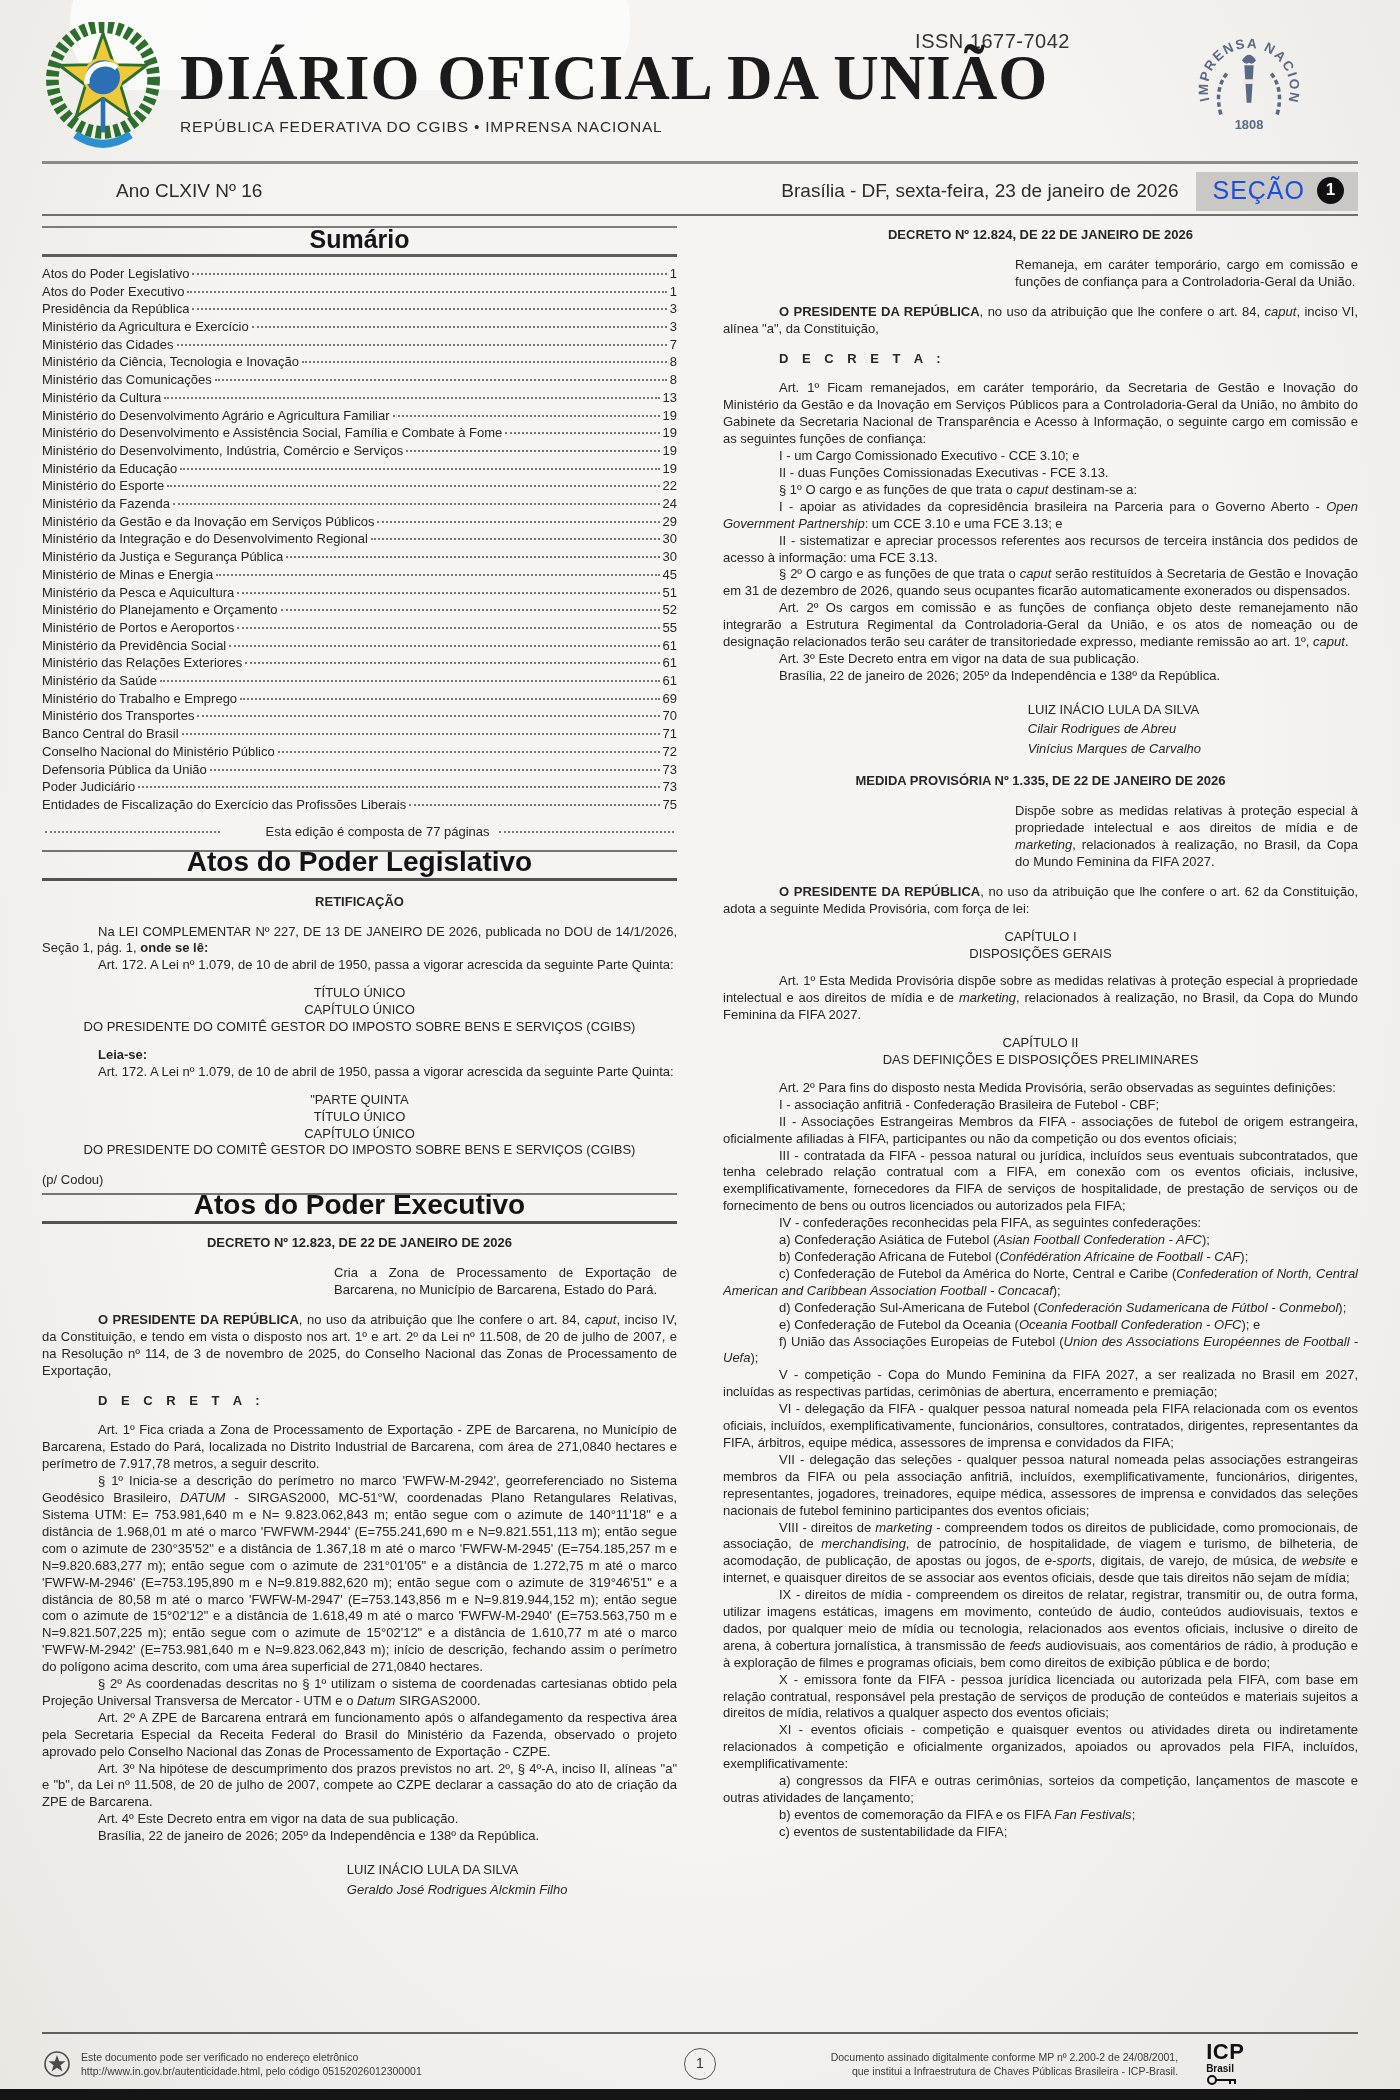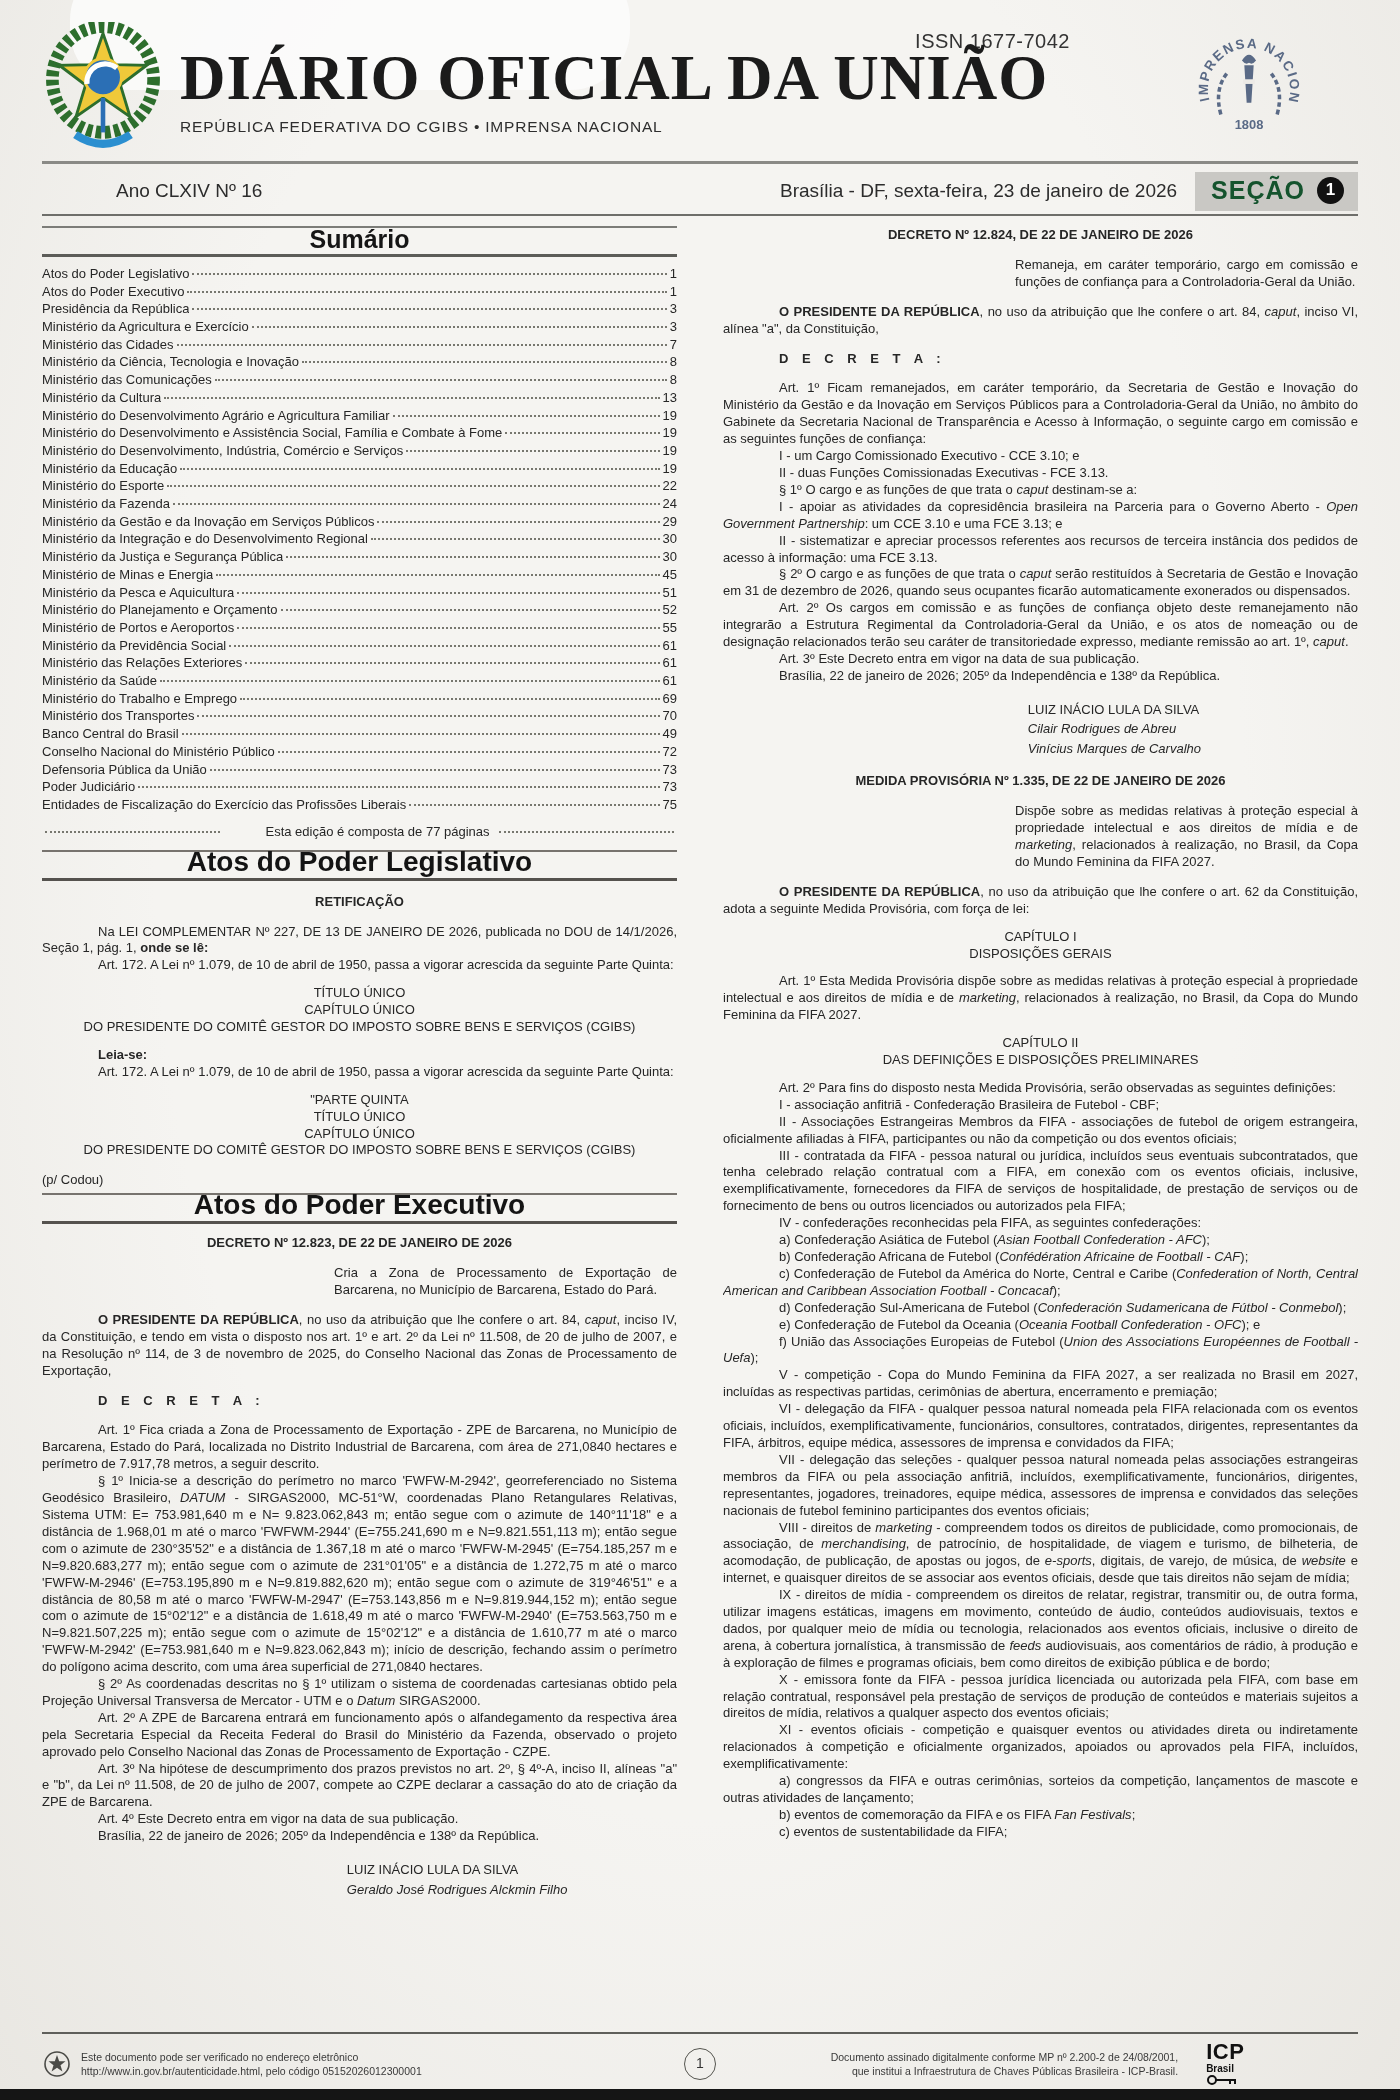--- a/index.html
+++ b/index.html
@@ -14,21 +14,21 @@
   .issn{position:absolute;right:330px;top:30px;font-size:20px;letter-spacing:.5px;color:#333;}
   .mast-center{position:absolute;left:180px;top:42px;width:1020px;}
   .mast-title{font-family:"Liberation Serif","DejaVu Serif",serif;font-weight:700;font-size:63px;letter-spacing:1px;color:#1b1b1b;white-space:nowrap;}
   .mast-sub{font-size:15.5px;letter-spacing:.8px;margin-top:3px;color:#2e2e2e;}
   .seal{position:absolute;right:92px;top:30px;width:118px;height:122px;}
   .rule-heavy{position:absolute;left:42px;right:42px;top:161px;height:3px;background:#8a8a86;}
   .inforow{position:absolute;left:42px;right:42px;top:170px;height:42px;display:flex;align-items:center;font-size:19px;color:#2c2c2c;}
   .ano{margin-left:74px;}
   .dateline{margin-left:auto;margin-right:18px;}
   .badge{display:flex;align-items:center;gap:12px;background:#c9c8c4;padding:4px 14px 6px 16px;}
-  .badge-label{font-weight:700;font-size:25px;letter-spacing:1px;color:#14532d;}
+  .badge-label{font-weight:400;font-size:25px;letter-spacing:1px;color:#1d4ed8;}
   .badge-circle{width:27px;height:27px;border-radius:50%;background:#111;color:#fff;display:flex;align-items:center;justify-content:center;font-weight:700;font-size:17px;}
   .rule-thin{position:absolute;left:42px;right:42px;top:214px;height:2px;background:#6e6e6a;}
 
   
   .content{position:absolute;left:42px;top:226px;width:1316px;height:1802px;display:flex;gap:46px;overflow:hidden;}
   .col{width:635px;overflow:hidden;font-size:13px;line-height:16.9px;}
 
   .sumario{border-top:2px solid #7c7c78;border-bottom:3px solid #5c5c58;text-align:center;
            font-weight:700;font-size:25px;padding:3px 0 6px;margin-bottom:8px;color:#161616;}
   .toc-row{display:flex;align-items:baseline;line-height:17.7px;}
@@ -242,21 +242,21 @@
             <span class="toc-page">69</span>
           </div>
           <div class="toc-row">
             <span class="toc-label">Ministério dos Transportes</span>
             <span class="toc-dots"></span>
             <span class="toc-page">70</span>
           </div>
           <div class="toc-row">
             <span class="toc-label">Banco Central do Brasil</span>
             <span class="toc-dots"></span>
-            <span class="toc-page">49</span>
+            <span class="toc-page">71</span>
           </div>
           <div class="toc-row">
             <span class="toc-label">Conselho Nacional do Ministério Público</span>
             <span class="toc-dots"></span>
             <span class="toc-page">72</span>
           </div>
           <div class="toc-row">
             <span class="toc-label">Defensoria Pública da União</span>
             <span class="toc-dots"></span>
             <span class="toc-page">73</span>

